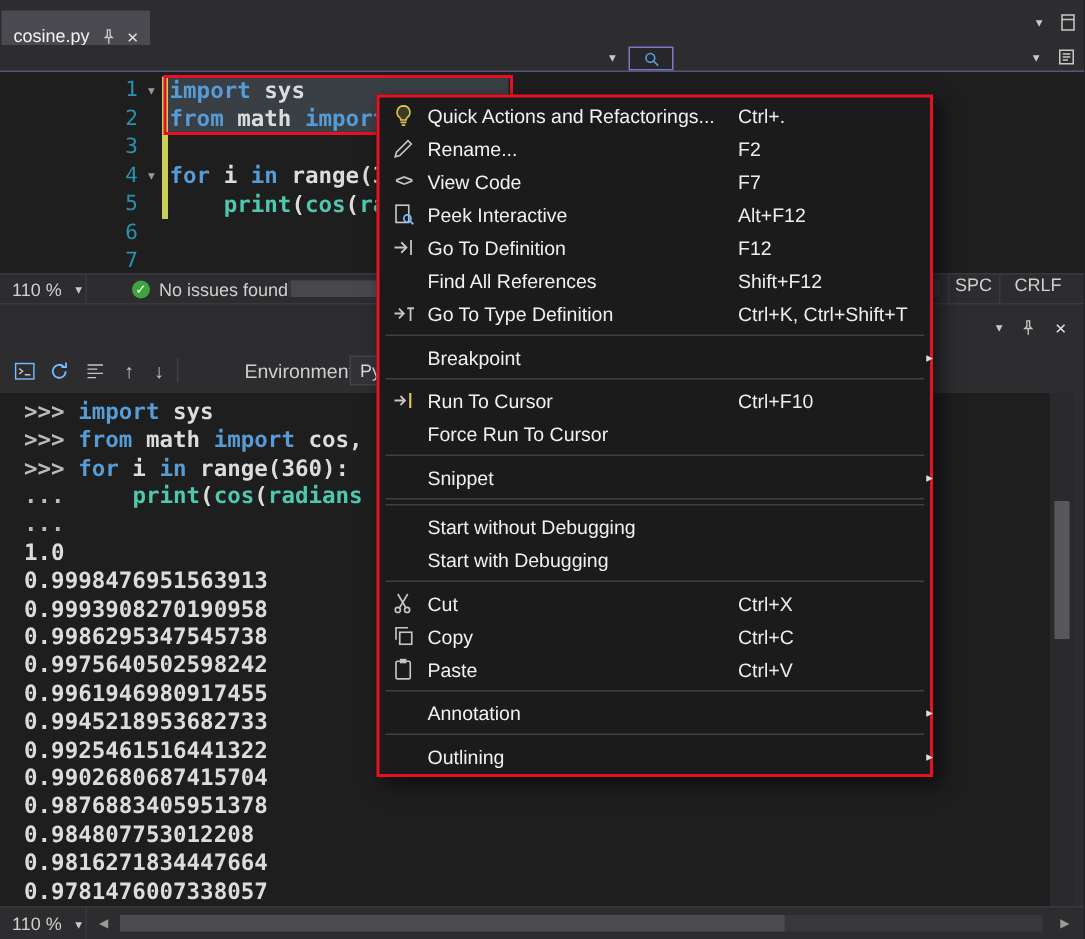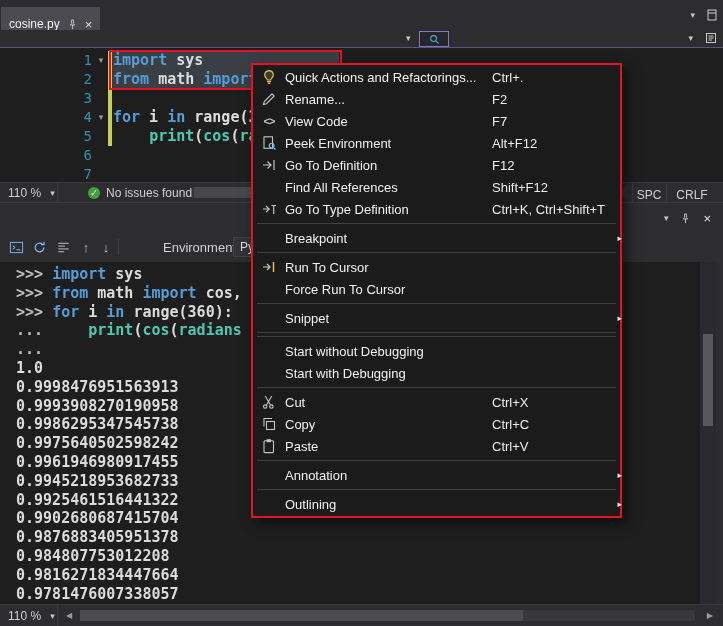--- a/index.html
+++ b/index.html
@@ -38,21 +38,21 @@
   
   .editor-status{position:absolute;left:0;top:182px;width:100%;height:20px;background:#2d2d30;
                  font-size:12px;color:#d0d0d0;border-top:1px solid #3a3a3e;box-sizing:border-box;}
   .zoom-box{position:absolute;left:0;top:0;height:100%;width:58px;display:flex;align-items:center;
             gap:9px;padding-left:8px;border-right:1px solid #3a3a3e;box-sizing:border-box;}
   .issues{position:absolute;left:88px;top:0;height:100%;display:flex;align-items:center;gap:6px;}
   .check-circle{width:12px;height:12px;border-radius:50%;background:#3fa33f;color:#fff;
                 font-size:9px;line-height:12px;text-align:center;}
   .hscroll-track{position:absolute;left:192px;right:96px;top:4px;bottom:4px;background:#35353a;}
   .hscroll-thumb{position:absolute;left:2px;top:0;bottom:0;width:55%;background:#47474c;}
-  .seg{position:absolute;top:0;height:100%;display:flex;align-items:flex-end;justify-content:center;
+  .seg{position:absolute;top:0;height:100%;display:flex;align-items:flex-start;justify-content:center;
        border-left:1px solid #3a3a3e;}
   .seg-spc{right:58px;width:32px;}
   .seg-crlf{right:6px;width:50px;}
   
   .iw-title{position:absolute;left:0;top:202px;width:100%;height:31px;background:#2d2d30;
             border-top:1px solid #3a3a3e;display:flex;align-items:center;padding-left:8px;
             font-size:13px;color:#cfcfcf;box-sizing:border-box;}
   .iwt-icons{position:absolute;right:12px;top:0;height:100%;display:flex;align-items:center;gap:12px;}
   .iw-toolbar{position:absolute;left:0;top:233px;width:100%;height:29px;background:#2d2d30;}
   .tb-ico{position:absolute;top:6px;width:16px;height:16px;display:flex;align-items:center;
@@ -270,21 +270,21 @@
         <span class="mi-arrow"></span>
       </div>
       <div class="menu-item">
         <span class="mi-icon">
           <svg width="16" height="16" viewBox="0 0 16 16">
             <rect x="3" y="1.8" width="8.5" height="11.5" stroke="#c5c5c5" fill="none" stroke-width="1.1"></rect>
             <circle cx="10.6" cy="10.6" r="2.4" stroke="#75beff" fill="none" stroke-width="1.1"></circle>
             <path d="M12.3 12.3l2.2 2.2" stroke="#75beff" stroke-width="1.2"></path>
           </svg>
         </span>
-        <span class="mi-label">Peek Environment</span>
+        <span class="mi-label">Peek Interactive</span>
         <span class="mi-shortcut">Alt+F12</span>
         <span class="mi-arrow"></span>
       </div>
       <div class="menu-item">
         <span class="mi-icon">
           <svg width="16" height="16" viewBox="0 0 16 16">
             <path d="M2 8h8M6.5 4.5L10 8l-3.5 3.5" stroke="#c5c5c5" fill="none" stroke-width="1.2"></path>
             <path d="M13 3v10" stroke="#c5c5c5" stroke-width="1.2"></path>
           </svg>
         </span>
@@ -318,20 +318,21 @@
       </div>
       <div class="menu-sep"></div>
       <div class="menu-item">
         <span class="mi-icon">
           <svg width="16" height="16" viewBox="0 0 16 16">
             <path d="M2 8h7M6 5l3 3-3 3" stroke="#c5c5c5" fill="none" stroke-width="1.2"></path>
             <path d="M12.5 3v10" stroke="#e8c95c" stroke-width="1.4"></path>
           </svg>
         </span>
         <span class="mi-label">Run To Cursor</span>
+        <span class="mi-shortcut">Ctrl+F10</span>
         <span class="mi-arrow"></span>
       </div>
       <div class="menu-item">
         <span class="mi-icon"></span>
         <span class="mi-label">Force Run To Cursor</span>
         <span class="mi-shortcut"></span>
         <span class="mi-arrow"></span>
       </div>
       <div class="menu-sep"></div>
       <div class="menu-item">

